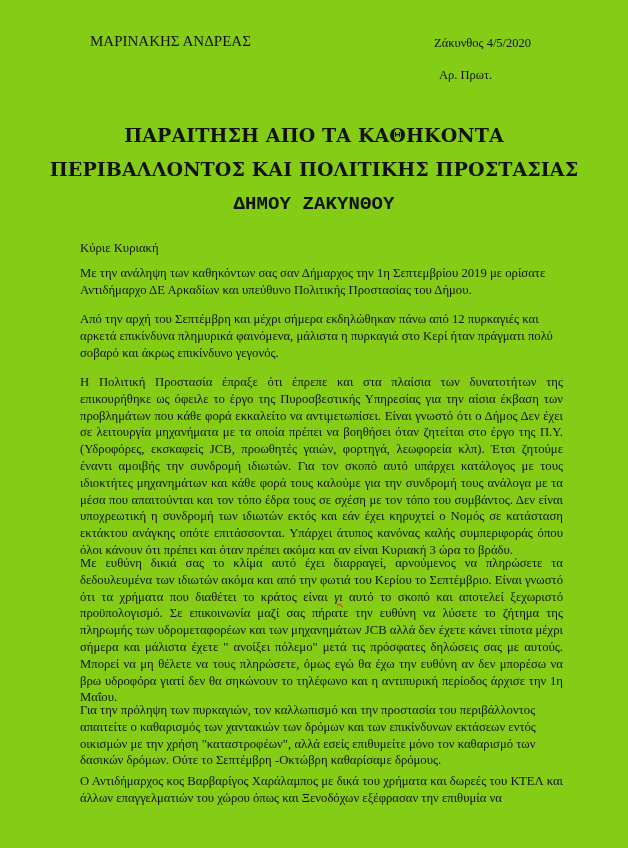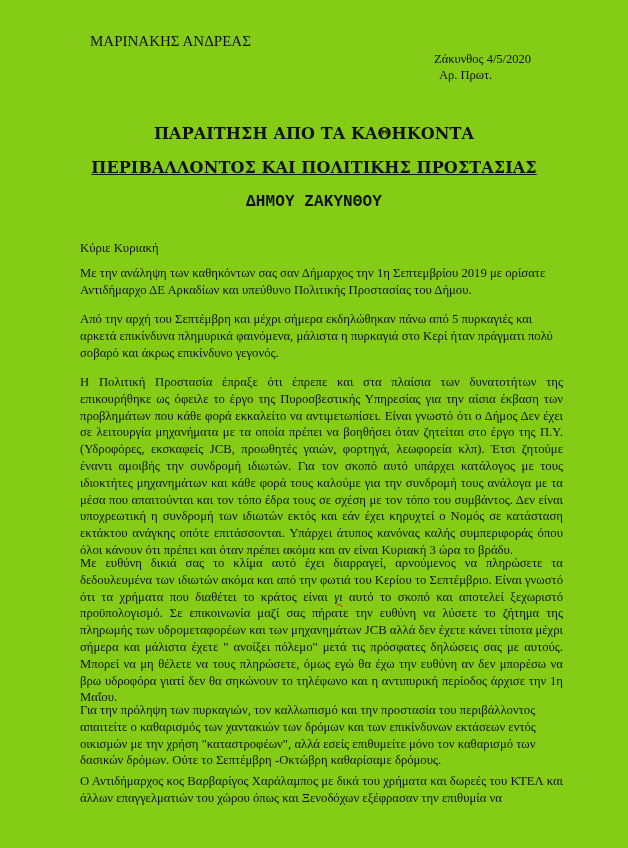--- a/index.html
+++ b/index.html
@@ -7,53 +7,53 @@
     width: 628px; height: 848px; overflow: hidden; position: relative;
     font-family: "Liberation Serif", "DejaVu Serif", serif;
     color: #111111;
   }
   .page { position: absolute; left: 0; top: 0; width: 628px; height: 848px; background: #84cc16; }
   .hdr { position: absolute; font-size: 15px; white-space: nowrap; }
   .hdr.small { font-size: 12.5px; }
   .title {
     position: absolute; left: 0; width: 628px; text-align: center;
     font-family: "DejaVu Serif", "Liberation Serif", serif;
-    font-weight: bold; font-size: 16px; letter-spacing: 0.1px;
+    font-weight: bold; font-size: 19px; letter-spacing: 0.1px;
   }
   .body-text {
     position: absolute; left: 80px; width: 483px;
     font-size: 12.7px; line-height: 16.8px; margin: 0;
   }
   .just { text-align: justify; }
   .left { text-align: left; }
   .squig {
     text-decoration: underline wavy #d11;
     text-decoration-thickness: 1px;
     text-underline-offset: 2px;
     font-style: italic;
   }
 </style>
 </head>
 <body>
 
 <div class="page">
 
   <div class="hdr" style="left:90px; top:33px;">ΜΑΡΙΝΑΚΗΣ ΑΝΔΡΕΑΣ</div>
-  <div class="hdr small" style="left:434px; top:52px;">Ζάκυνθος 4/5/2020</div>
+  <div class="hdr small" style="left:434px; top:36px;">Ζάκυνθος 4/5/2020</div>
   <div class="hdr small" style="left:439px; top:68px;">Αρ. Πρωτ.</div>
 
   <div class="title" style="top:124px;">ΠΑΡΑΙΤΗΣΗ ΑΠΟ ΤΑ ΚΑΘΗΚΟΝΤΑ</div>
-  <div class="title" style="top:158px;text-decoration:underline;">ΠΕΡΙΒΑΛΛΟΝΤΟΣ ΚΑΙ  ΠΟΛΙΤΙΚΗΣ ΠΡΟΣΤΑΣΙΑΣ</div>
+  <div class="title" style="top:158px;">ΠΕΡΙΒΑΛΛΟΝΤΟΣ ΚΑΙ  ΠΟΛΙΤΙΚΗΣ ΠΡΟΣΤΑΣΙΑΣ</div>
   <div class="title" style="top:193px;font-family:Liberation Mono, monospace;">ΔΗΜΟΥ ΖΑΚΥΝΘΟΥ</div>
 
   <p class="body-text left" style="top:240px;">Κύριε Κυριακή</p>
 
   <p class="body-text left" style="top:265px;">Με την ανάληψη των καθηκόντων σας σαν Δήμαρχος την 1η Σεπτεμβρίου 2019 με ορίσατε Αντιδήμαρχο ΔΕ Αρκαδίων  και υπεύθυνο Πολιτικής Προστασίας του Δήμου.</p>
 
-  <p class="body-text left" style="top:311px;">Από την αρχή του Σεπτέμβρη και μέχρι σήμερα εκδηλώθηκαν πάνω από 5 πυρκαγιές  και αρκετά επικίνδυνα πλημυρικά φαινόμενα, μάλιστα η πυρκαγιά στο Κερί ήταν πράγματι πολύ σοβαρό και άκρως επικίνδυνο γεγονός.</p>
+  <p class="body-text left" style="top:311px;">Από την αρχή του Σεπτέμβρη και μέχρι σήμερα εκδηλώθηκαν πάνω από 12 πυρκαγιές  και αρκετά επικίνδυνα πλημυρικά φαινόμενα, μάλιστα η πυρκαγιά στο Κερί ήταν πράγματι πολύ σοβαρό και άκρως επικίνδυνο γεγονός.</p>
 
   <p class="body-text just" style="top:374px;">Η Πολιτική Προστασία έπραξε ότι έπρεπε και στα πλαίσια των δυνατοτήτων της επικουρήθηκε ως όφειλε το έργο της Πυροσβεστικής Υπηρεσίας για την αίσια έκβαση των προβλημάτων που κάθε φορά εκκαλείτο να αντιμετωπίσει. Είναι γνωστό ότι ο Δήμος Δεν έχει σε λειτουργία μηχανήματα με τα οποία πρέπει να βοηθήσει όταν ζητείται στο έργο της Π.Υ. (Υδροφόρες, εκσκαφείς JCB, προωθητές γαιών, φορτηγά, λεωφορεία  κλπ). Έτσι ζητούμε έναντι αμοιβής την συνδρομή ιδιωτών. Για τον σκοπό αυτό υπάρχει κατάλογος με τους ιδιοκτήτες μηχανημάτων και κάθε φορά τους καλούμε για την συνδρομή τους ανάλογα με τα μέσα που απαιτούνται και τον τόπο έδρα τους σε σχέση με τον τόπο του συμβάντος. Δεν είναι υποχρεωτική η συνδρομή των ιδιωτών εκτός και εάν έχει κηρυχτεί ο Νομός σε κατάσταση εκτάκτου ανάγκης οπότε επιτάσσονται. Υπάρχει άτυπος κανόνας καλής συμπεριφοράς όπου όλοι κάνουν ότι πρέπει και όταν πρέπει ακόμα και αν είναι Κυριακή 3 ώρα το βράδυ.</p>
 
   <p class="body-text just" style="top:555px;"><span>Με ευθύνη δικιά σας το κλίμα αυτό έχει διαρραγεί, αρνούμενος να πληρώσετε τα δεδουλευμένα των ιδιωτών ακόμα και από την φωτιά του Κερίου το Σεπτέμβριο. Είναι γνωστό ότι τα χρήματα που διαθέτει το κράτος είναι </span><span class="squig">γι</span><span> αυτό το σκοπό και αποτελεί ξεχωριστό προϋπολογισμό. Σε επικοινωνία μαζί σας πήρατε την ευθύνη να λύσετε το ζήτημα της πληρωμής των υδρομεταφορέων και των μηχανημάτων JCB αλλά δεν έχετε κάνει τίποτα μέχρι σήμερα και μάλιστα έχετε " ανοίξει πόλεμο" μετά τις πρόσφατες δηλώσεις σας με αυτούς. Μπορεί να μη θέλετε να τους πληρώσετε, όμως εγώ θα έχω την ευθύνη αν δεν μπορέσω να βρω υδροφόρα γιατί δεν θα σηκώνουν το τηλέφωνο και η αντιπυρική περίοδος άρχισε την 1η Μαΐου.</span></p>
 
   <p class="body-text left" style="top:702px;">Για την πρόληψη των πυρκαγιών, τον καλλωπισμό και την προστασία του περιβάλλοντος απαιτείτε ο καθαρισμός  των χαντακιών των δρόμων και των επικίνδυνων  εκτάσεων εντός οικισμών με την χρήση "καταστροφέων", αλλά εσείς επιθυμείτε μόνο τον καθαρισμό των δασικών δρόμων. Ούτε το Σεπτέμβρη -Οκτώβρη καθαρίσαμε δρόμους.</p>
 
   <p class="body-text just" style="top:773px;">Ο Αντιδήμαρχος κος Βαρβαρίγος Χαράλαμπος με δικά του χρήματα και δωρεές του ΚΤΕΛ και άλλων επαγγελματιών του χώρου όπως και Ξενοδόχων εξέφρασαν την επιθυμία να</p>
 
 </div>

